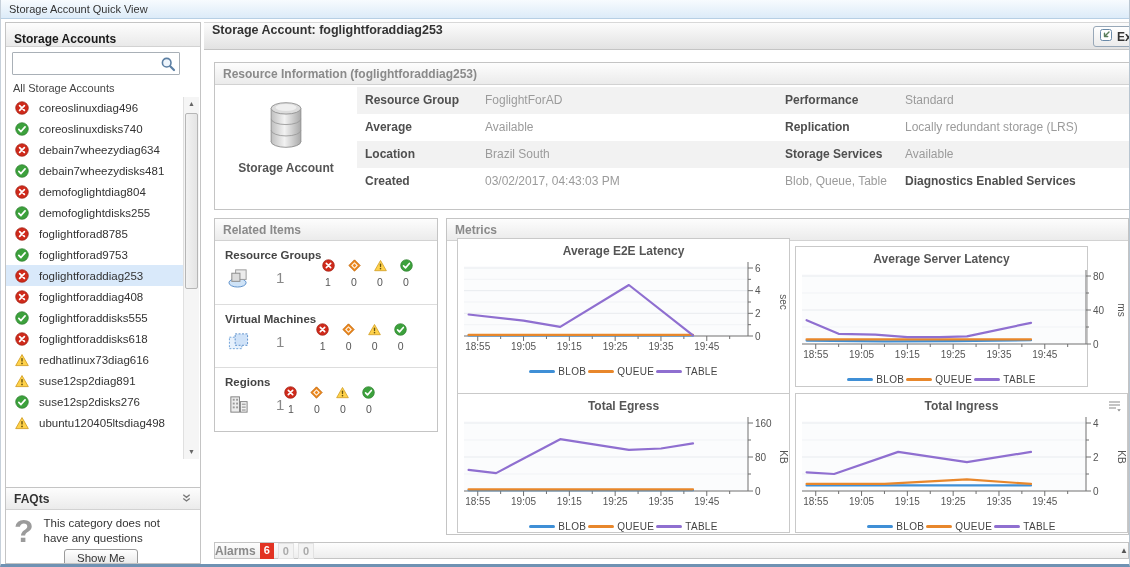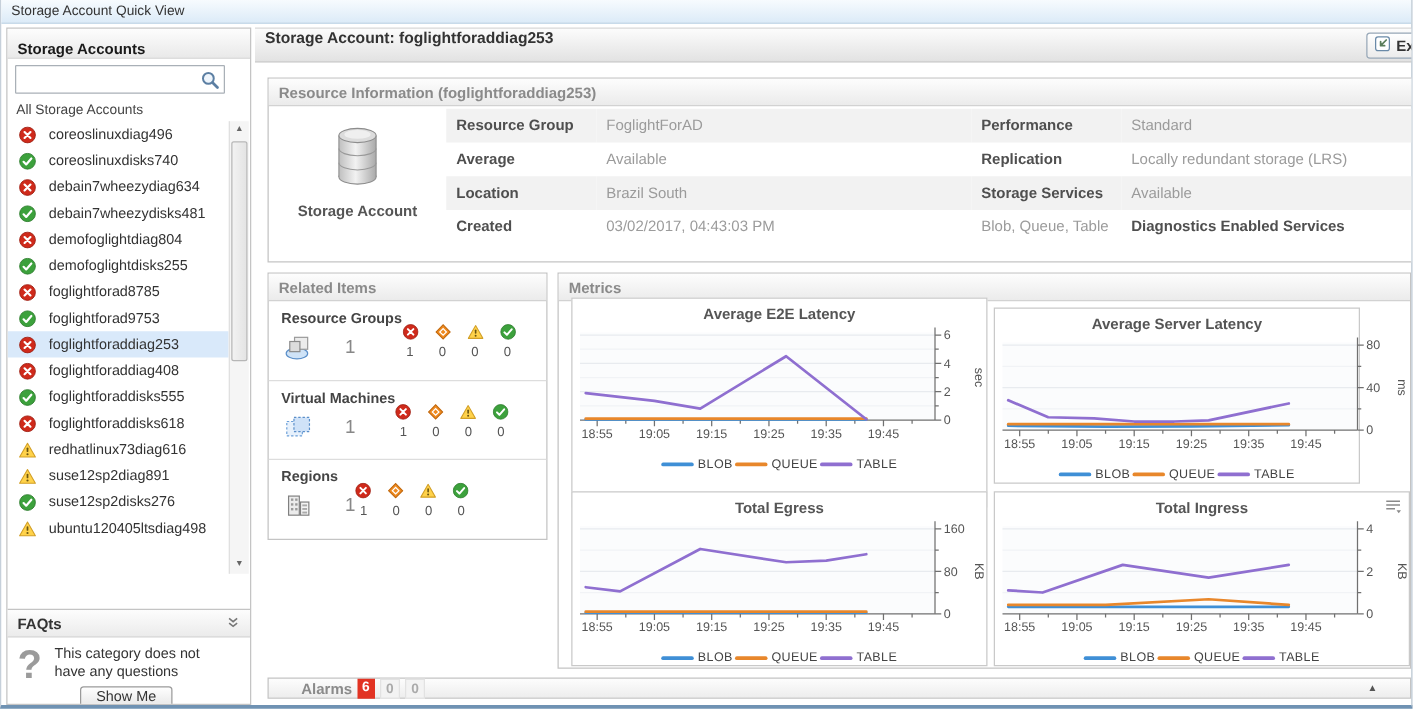--- a/index.html
+++ b/index.html
@@ -81,21 +81,21 @@
   .chart-box{position:absolute;border:1px solid #c9c9c9;background:#fff}
   .chart-title{text-align:center;font-size:12px;font-weight:bold;color:#555;margin-top:5px;height:16px}
   .chart-svg{display:block;line-height:0}
   svg text{font-family:"Liberation Sans",sans-serif}
   .legend{display:flex;justify-content:center;align-items:center;height:15px;font-size:10px;color:#444}
   .leg-item{display:inline-flex;align-items:center;margin:0 1px;letter-spacing:.3px}
   .sw{display:inline-block;width:26px;height:3px;border-radius:2px;margin-right:3px}
   .chart-opts{position:absolute;right:6px;top:4px;cursor:pointer}
   
   #alarms-bar{position:absolute;left:213px;top:542px;width:915px;height:17px;border:1px solid #c4c4c4;
-    background:linear-gradient(#fdfdfd,#ededed);display:flex;align-items:center;padding:0 26px;
+    background:linear-gradient(#fdfdfd,#ededed);display:flex;align-items:center;padding:0 0;
     font-size:12px;font-weight:bold;color:#8a8a8a}
   .badge{font-size:11px;font-weight:bold;padding:1px 4px;margin-left:4px;line-height:12px}
   .badge.fatal{background:#e23323;color:#fff}
   .badge.zero{background:#f3f3f3;color:#aaa;border:1px solid #e2e2e2}
 </style>
 </head>
 <body>
 
 <div class="titlebar">
   <span>Storage Account Quick View</span>

